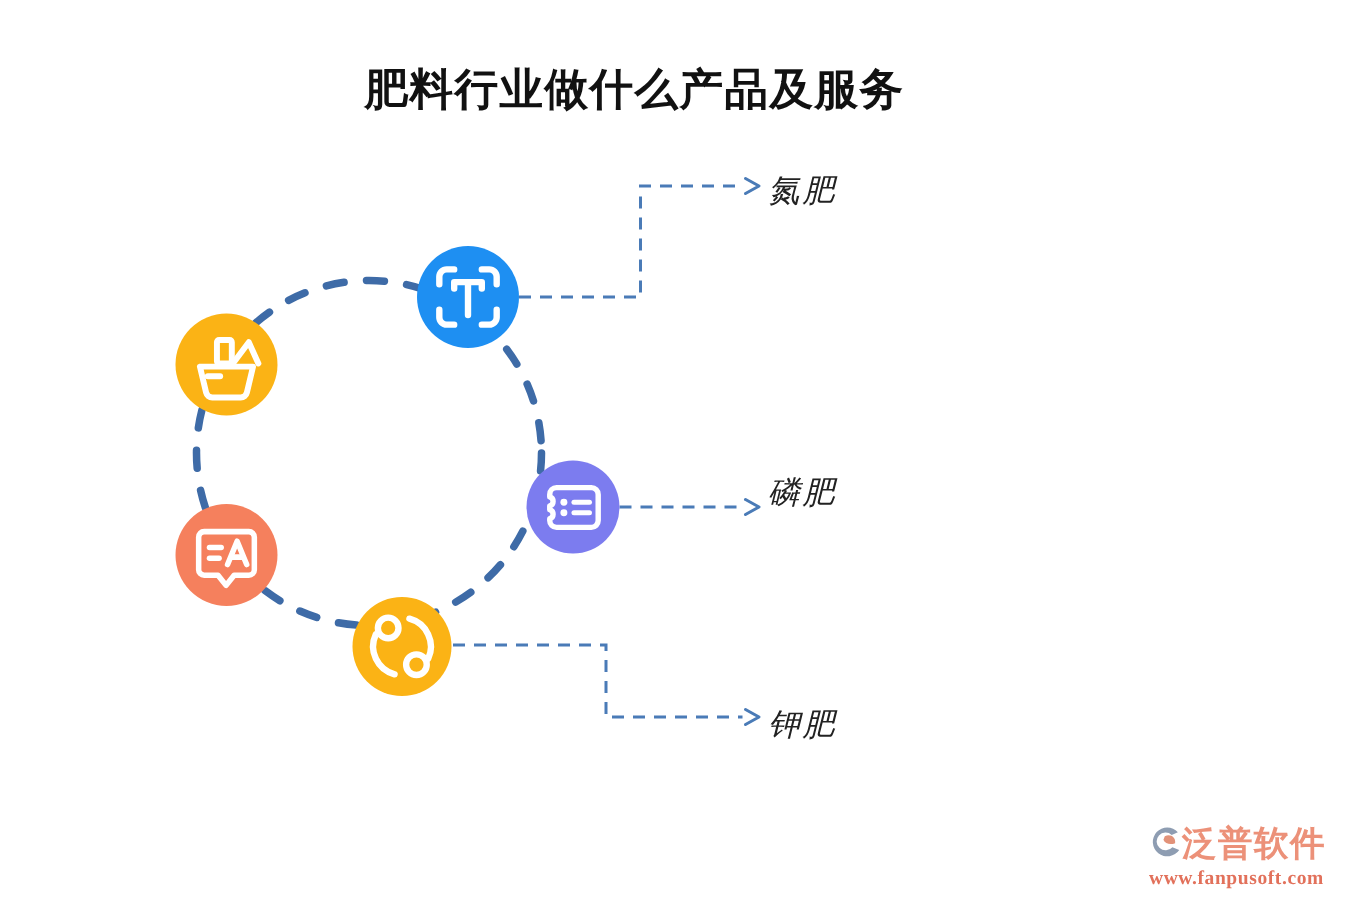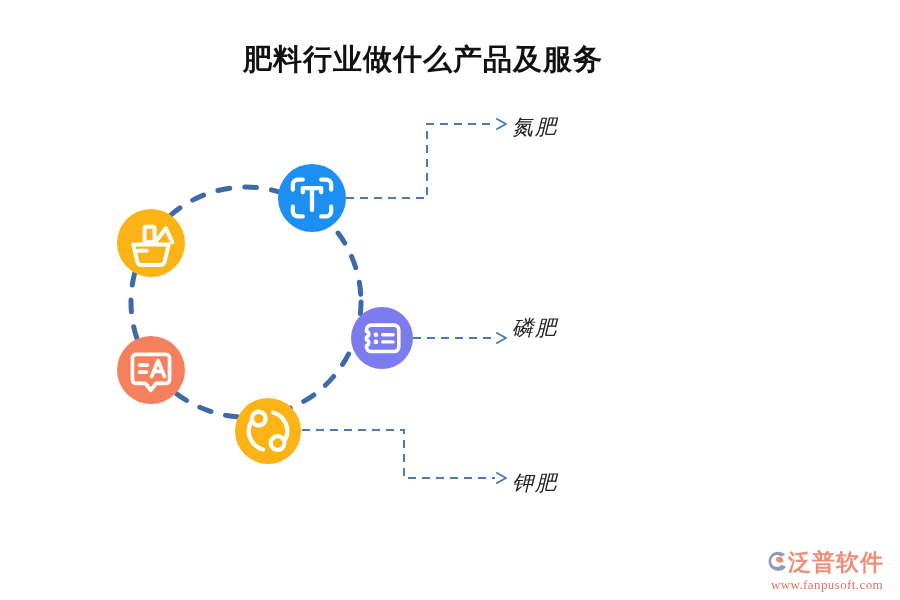--- a/index.html
+++ b/index.html
@@ -18,22 +18,22 @@
   .node-ticket {left:351px;top:307px;width:62px;height:62px;background:#7C7CEF;}
   .center-label{position:absolute;left:242px;top:287px;transform:translateX(-50%);
      font-size:26px;color:#000;letter-spacing:0.5px;white-space:nowrap;}
   .branch-label{position:absolute;left:512px;font-family:"Liberation Serif","DejaVu Serif",serif;
      font-size:21px;color:#222;letter-spacing:2px;white-space:nowrap;line-height:26px;font-style:italic;}
   .branch-n{top:114px;} .branch-p{top:315px;} .branch-k{top:470px;}
   .watermark{position:absolute;left:766px;top:550px;width:124px;}
   .wm-row{display:flex;align-items:flex-start;}
   .wm-brand{font-family:"Liberation Serif","DejaVu Serif",serif;font-weight:bold;
      font-size:23px;color:#EC9179;letter-spacing:1px;line-height:25px;white-space:nowrap;}
-  .wm-url{font-family:"Liberation Serif","DejaVu Serif",serif;font-weight:normal;
-     font-size:13px;color:#E2715B;letter-spacing:0.4px;margin-top:1px;text-align:center;width:122px;}
+  .wm-url{font-family:"Liberation Serif","DejaVu Serif",serif;font-weight:bold;
+     font-size:13px;color:#E2715B;letter-spacing:0.4px;margin-top:1px;width:122px;}
 </style>
 </head>
 <body>
 
 <div class="canvas">
 
   <h1 class="page-title">肥料行业做什么产品及服务</h1>
 
   <svg class="links" width="900" height="600" viewBox="0 0 900 600">
     <circle cx="246" cy="302" r="115" fill="none" stroke="#3E6BA7" stroke-width="5" stroke-linecap="round" stroke-dasharray="12 15"></circle>

